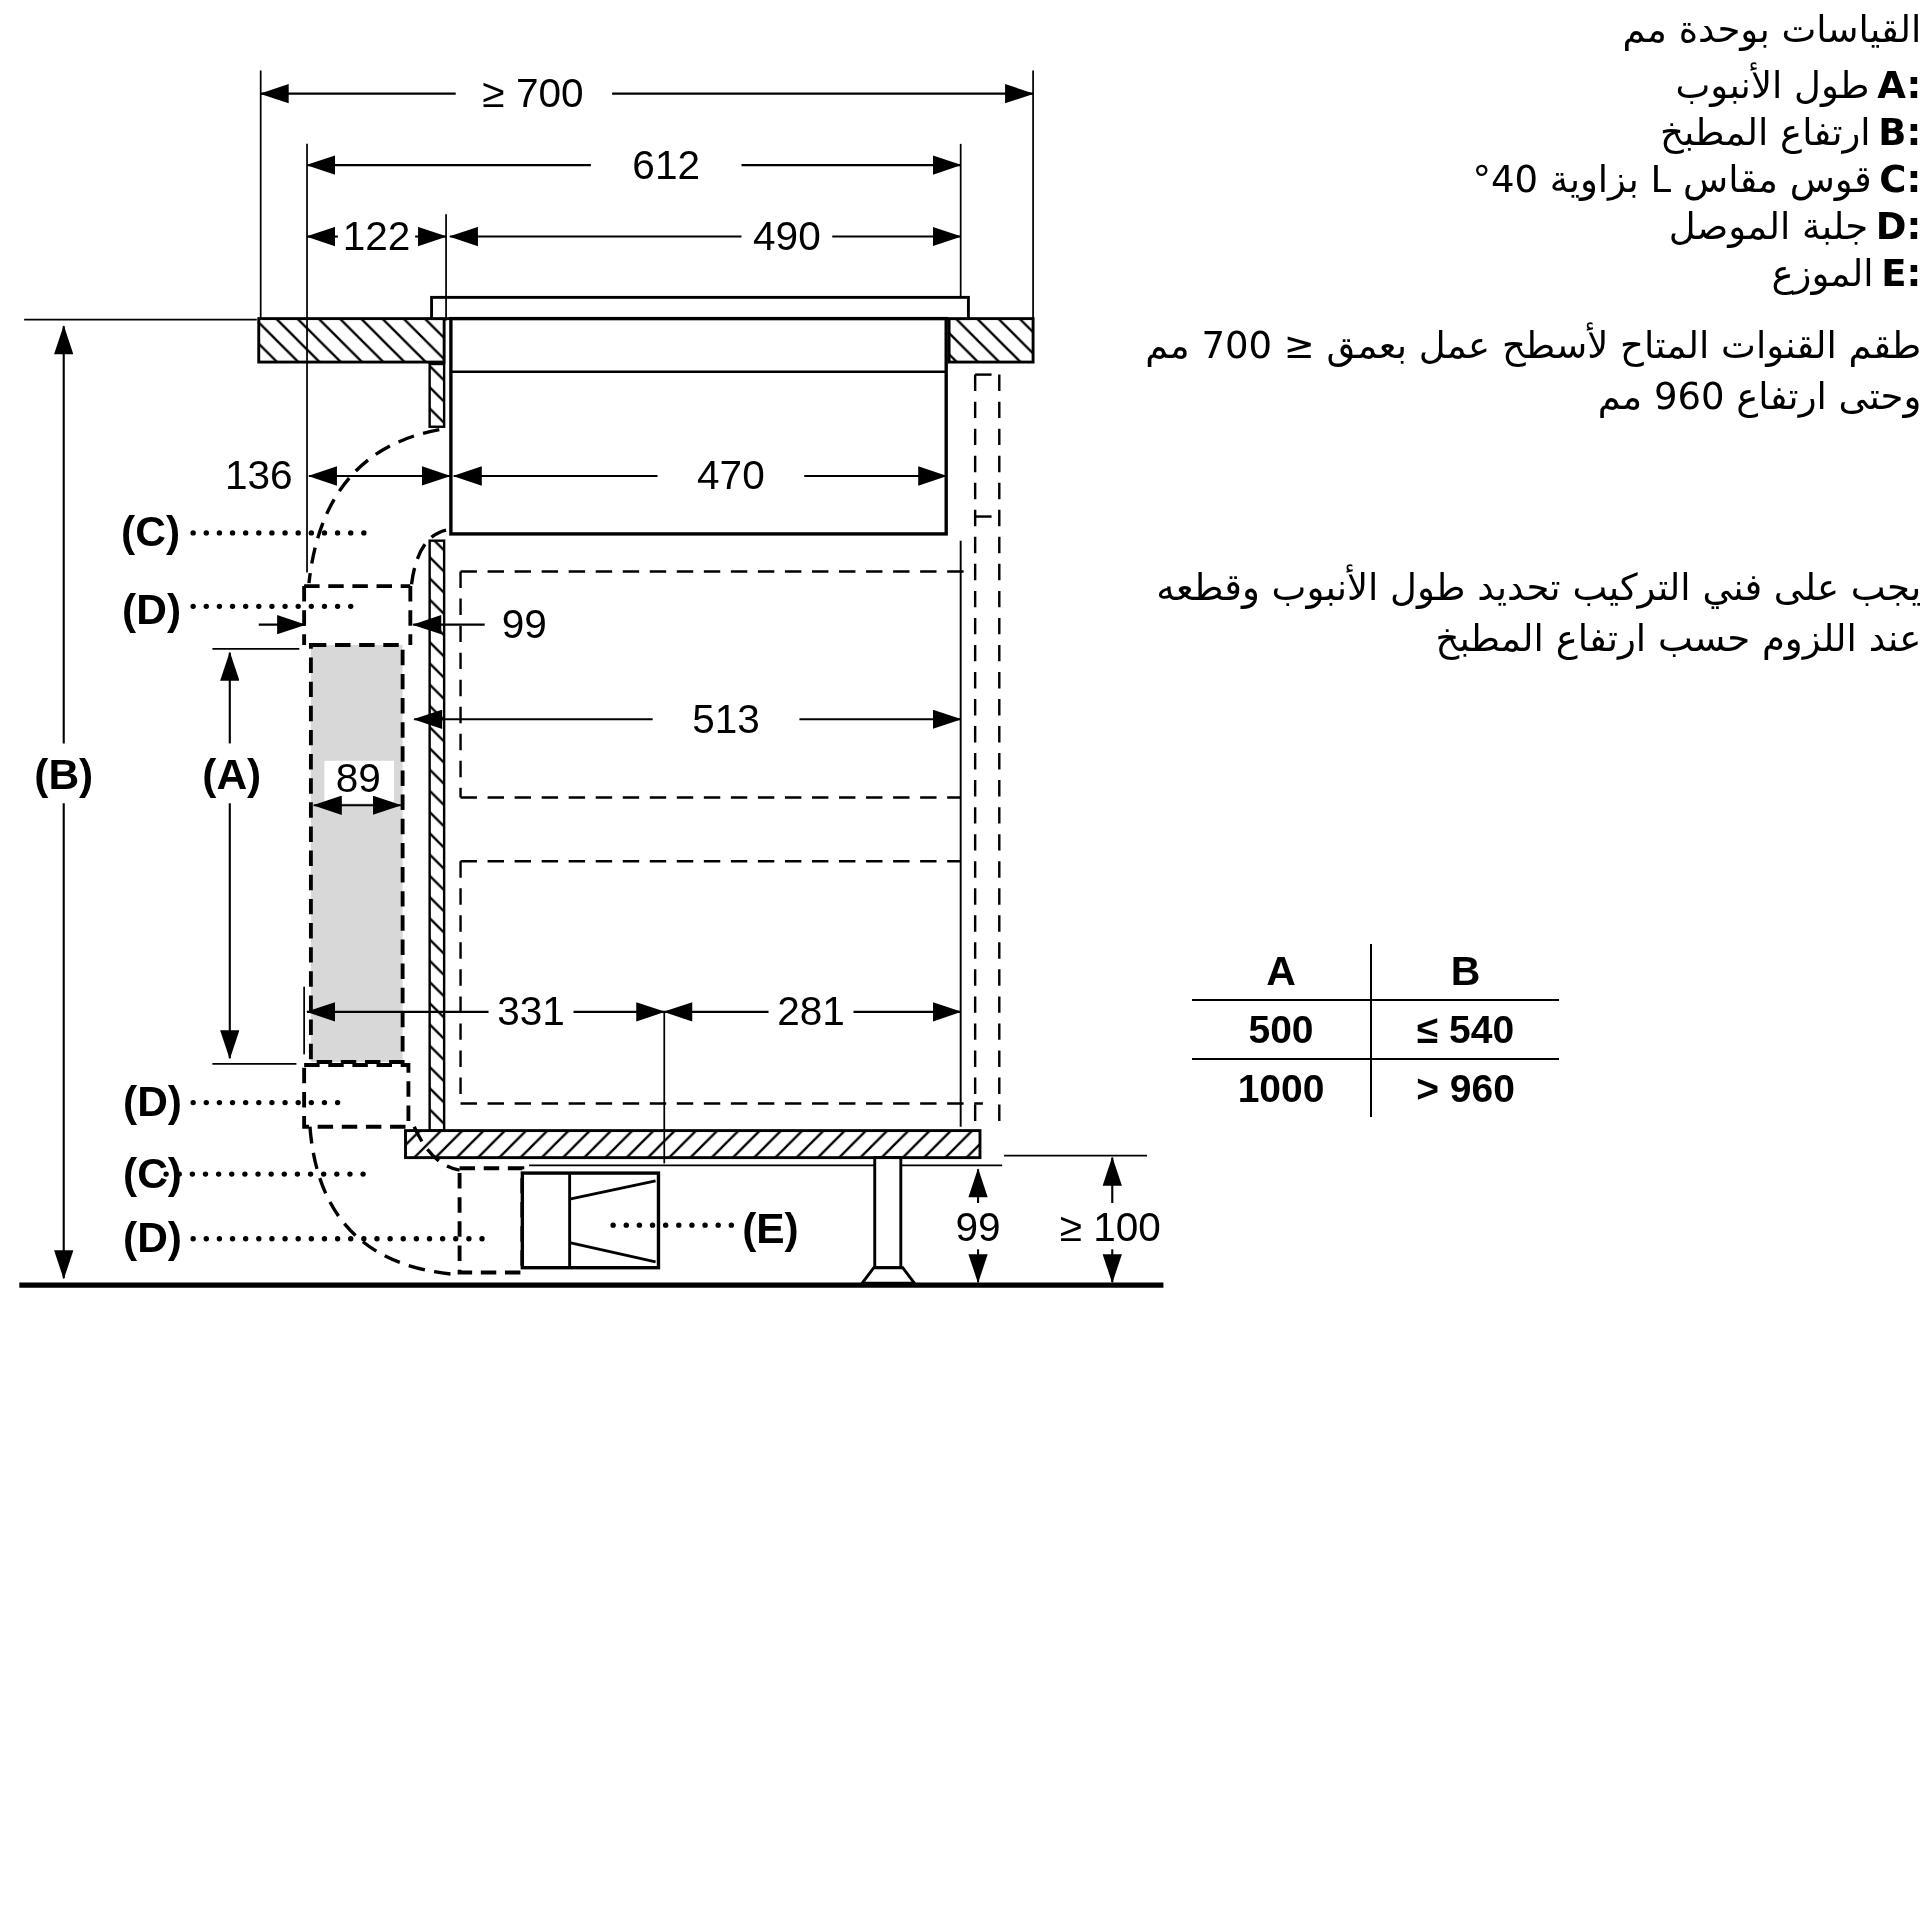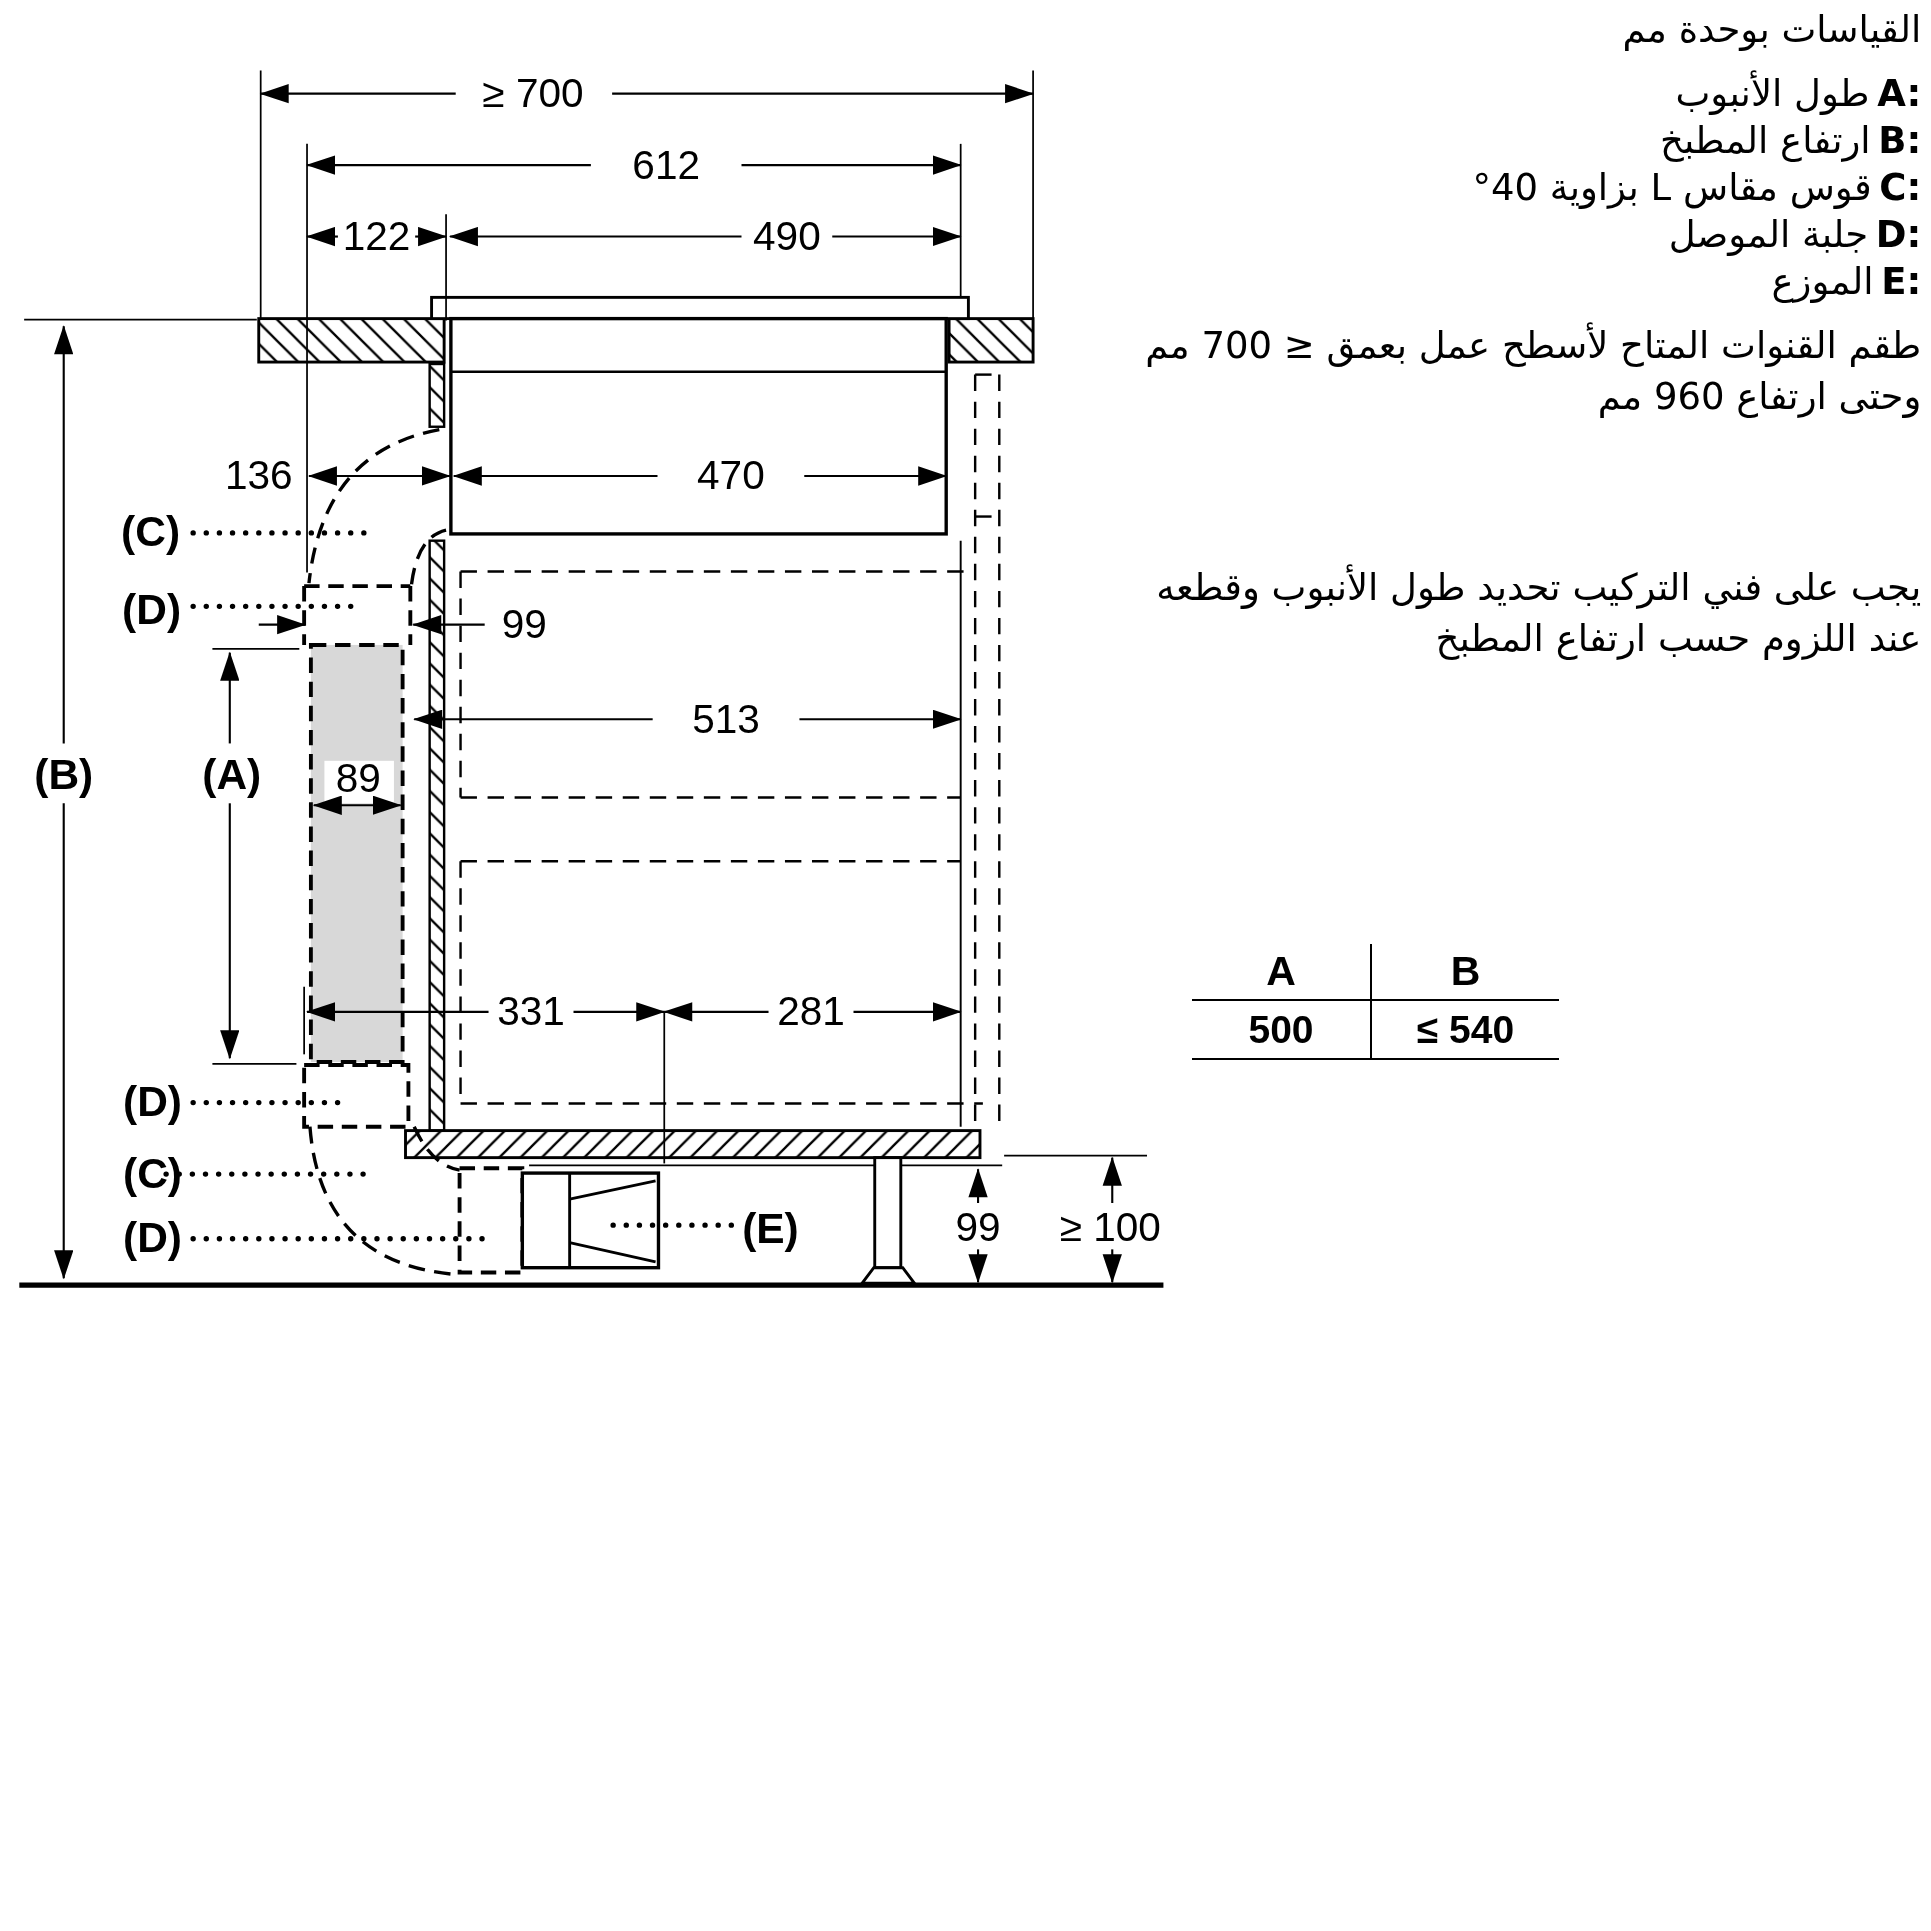--- a/index.html
+++ b/index.html
@@ -12,21 +12,21 @@
   .dim{stroke-width:2.2;}
   .thin{stroke-width:1.8;}
   .s3{stroke-width:3;}
   .dd{stroke-width:4;stroke-dasharray:16 9;}
   .de{stroke-width:3.5;stroke-dasharray:17 10;}
   .dw{stroke-width:2.5;stroke-dasharray:17 11;}
   .dot{stroke-width:5.5;stroke-dasharray:0.1 13.5;stroke-linecap:round;}
   .floor{stroke-width:5.5;}
   .notes{position:absolute;right:9.7px;top:5.8px;direction:rtl;text-align:right;
          font-family:"DejaVu Sans", sans-serif;font-size:37px;line-height:47px;}
-  .notes .title{margin-bottom:17px;}
+  .notes .title{margin-bottom:9px;}
   .notes bdi{font-weight:bold;unicode-bidi:isolate;direction:ltr;margin-left:7.7px;}
   .para{position:absolute;right:9.7px;direction:rtl;text-align:right;
         font-family:"DejaVu Sans", sans-serif;font-size:37px;line-height:51px;}
   .para1{top:320px;} .para2{top:562px;}
   .spec-table{position:absolute;left:1192px;top:944px;width:367px;font-size:39px;}
   .trow{display:flex;align-items:stretch;height:57px;font-weight:bold;}
   .trow.head{height:55px;font-weight:bold;font-size:41px;}
   .trow.head,.trow.r1{border-bottom:2.4px solid #000;}
   .ca{width:179px;display:flex;align-items:center;justify-content:center;}
   .cb{width:188px;display:flex;align-items:center;justify-content:center;
@@ -214,16 +214,20 @@
 
 <div class="spec-table">
   <div class="trow head">
     <div class="ca">A</div>
     <div class="cb">B</div>
   </div>
   <div class="trow r1">
     <div class="ca">500</div>
     <div class="cb">≤ 540</div>
   </div>
+  <div class="trow r2">
+    <div class="ca">1000</div>
+    <div class="cb">&gt; 960</div>
+  </div>
 </div>
 
 </div>
 
 
 </body></html>

